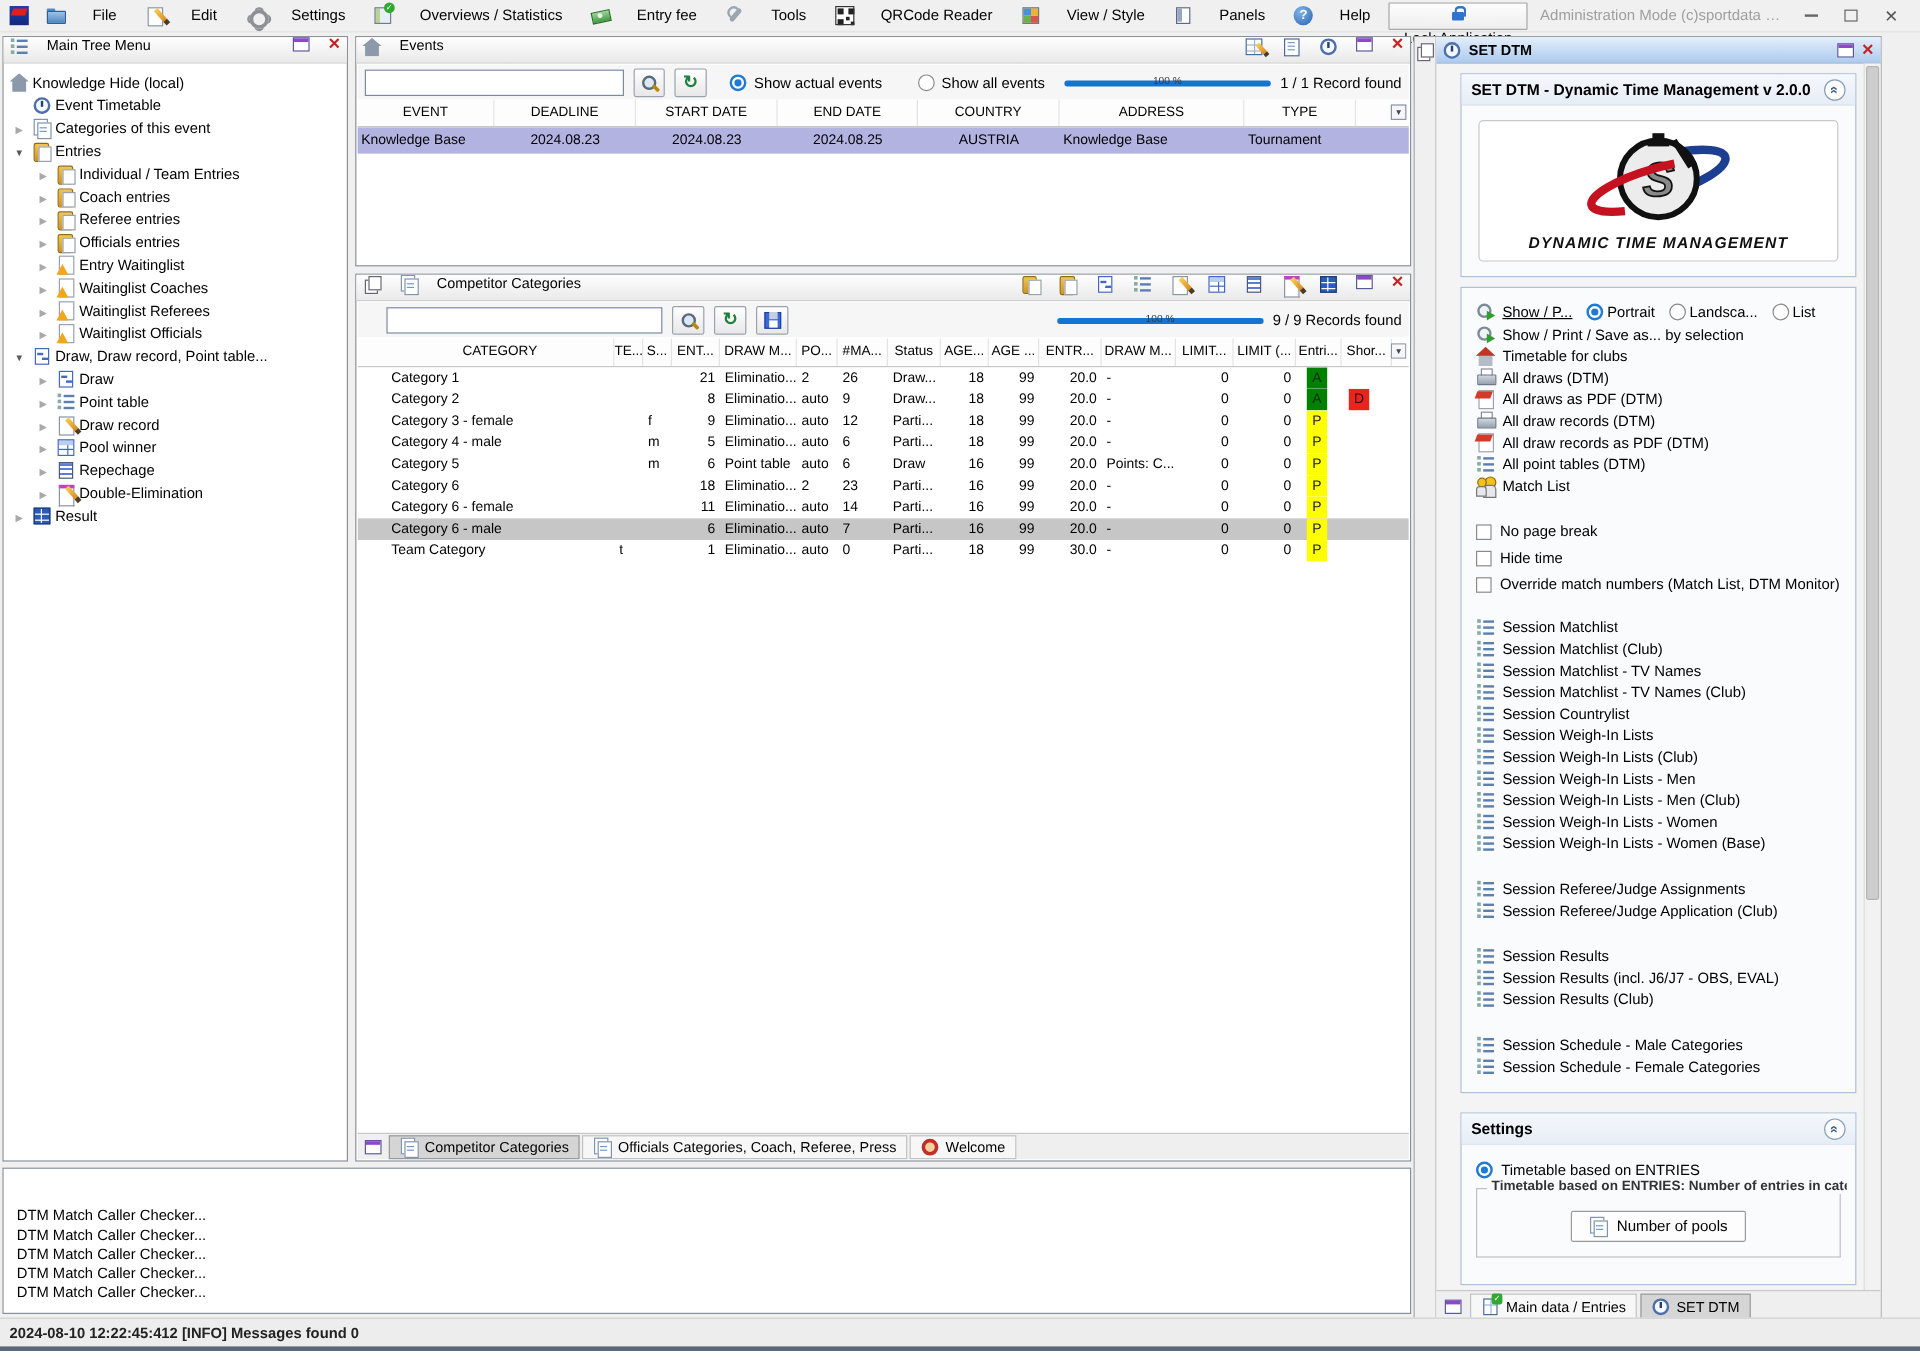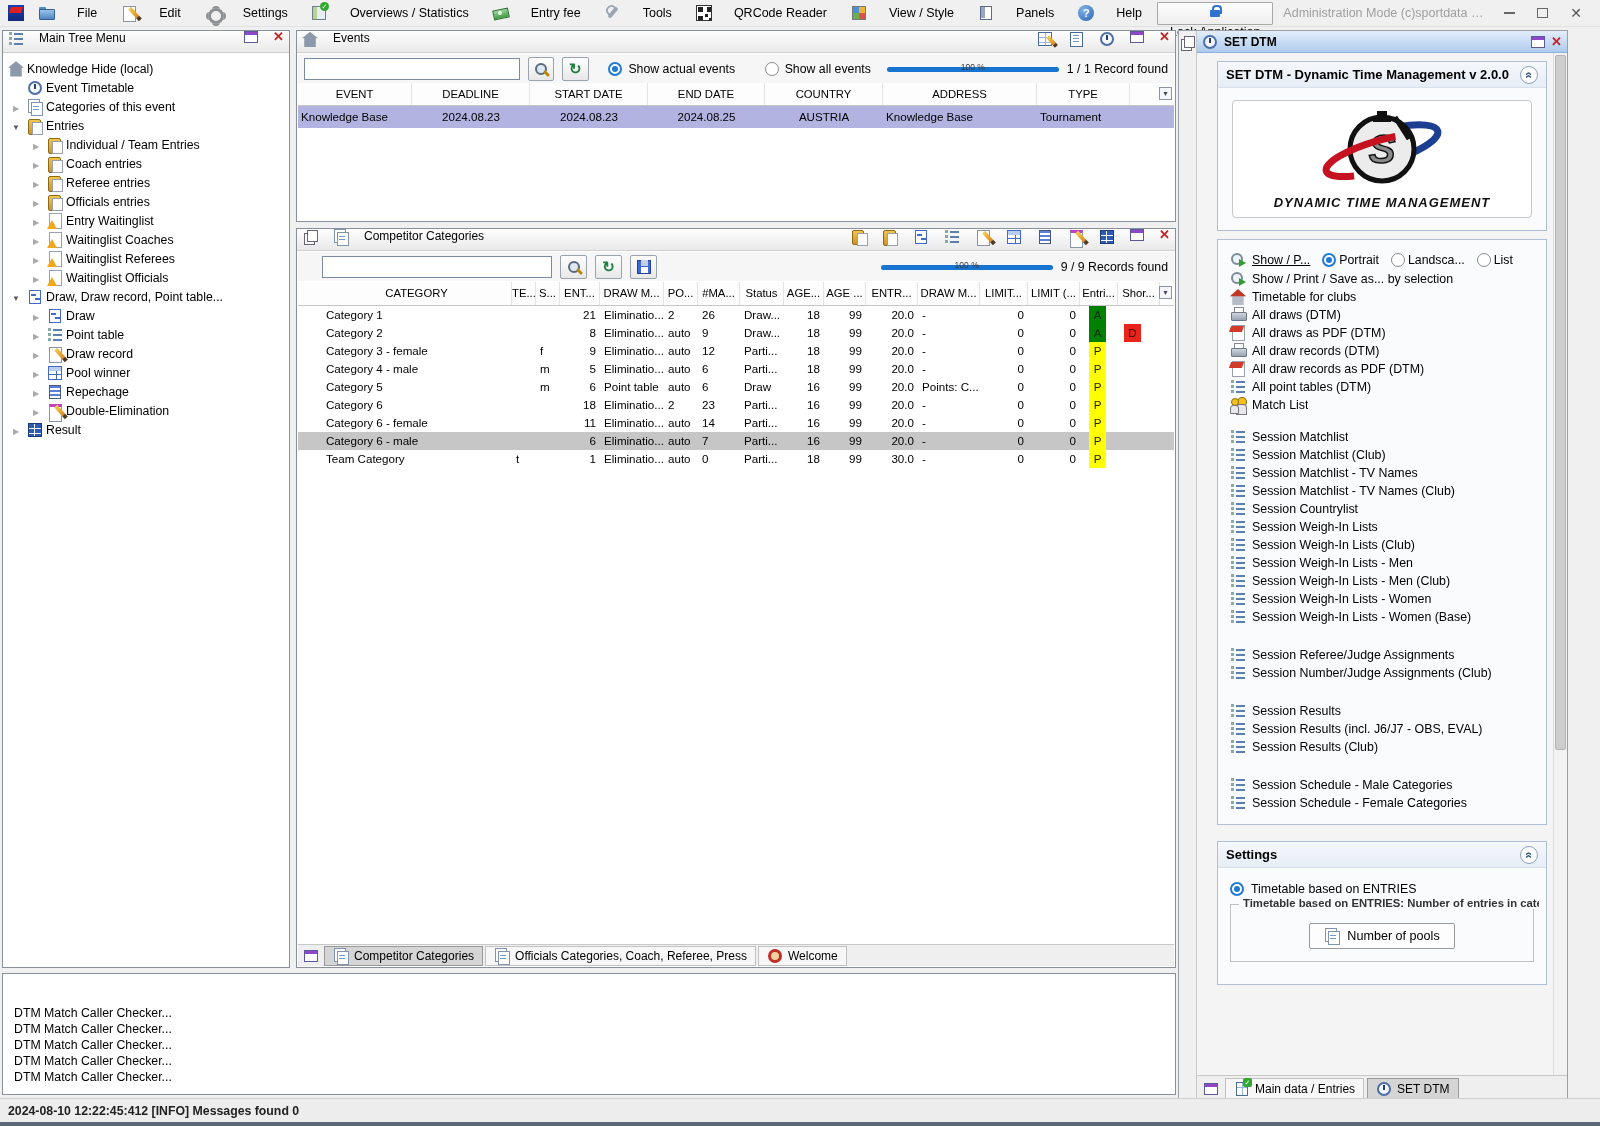--- a/index.html
+++ b/index.html
@@ -845,20 +845,34 @@
               <span class="dlabel">All draw records as PDF (DTM)</span>
             </div>
             <div class="dlink" data-gap="false">
               <span class="ico" data-icon="numlist-icon"></span>
               <span class="dlabel">All point tables (DTM)</span>
             </div>
             <div class="dlink" data-gap="false">
               <span class="ico" data-icon="people-icon"></span>
               <span class="dlabel">Match List</span>
             </div>
+          <div class="cbgroup">
+            <div class="cbrow">
+                <span class="cb"></span>
+                <span>No page break</span>
+              </div>
+              <div class="cbrow">
+                <span class="cb"></span>
+                <span>Hide time</span>
+              </div>
+              <div class="cbrow">
+                <span class="cb"></span>
+                <span>Override match numbers (Match List, DTM Monitor)</span>
+              </div>
+          </div>
           <div style="height:14px"></div>
           <div class="dlink" data-gap="false">
               <span class="ico" data-icon="numlist-icon"></span>
               <span class="dlabel">Session Matchlist</span>
             </div>
             <div class="dlink" data-gap="false">
               <span class="ico" data-icon="numlist-icon"></span>
               <span class="dlabel">Session Matchlist (Club)</span>
             </div>
             <div class="dlink" data-gap="false">
@@ -896,21 +910,21 @@
             <div class="dlink" data-gap="false">
               <span class="ico" data-icon="numlist-icon"></span>
               <span class="dlabel">Session Weigh-In Lists - Women (Base)</span>
             </div>
             <div class="dlink" data-gap="true">
               <span class="ico" data-icon="numlist-icon"></span>
               <span class="dlabel">Session Referee/Judge Assignments</span>
             </div>
             <div class="dlink" data-gap="false">
               <span class="ico" data-icon="numlist-icon"></span>
-              <span class="dlabel">Session Number/Judge Assignments (Club)</span>
+              <span class="dlabel">Session Referee/Judge Application (Club)</span>
             </div>
             <div class="dlink" data-gap="true">
               <span class="ico" data-icon="numlist-icon"></span>
               <span class="dlabel">Session Results</span>
             </div>
             <div class="dlink" data-gap="false">
               <span class="ico" data-icon="numlist-icon"></span>
               <span class="dlabel">Session Results (incl. J6/J7 - OBS, EVAL)</span>
             </div>
             <div class="dlink" data-gap="false">

